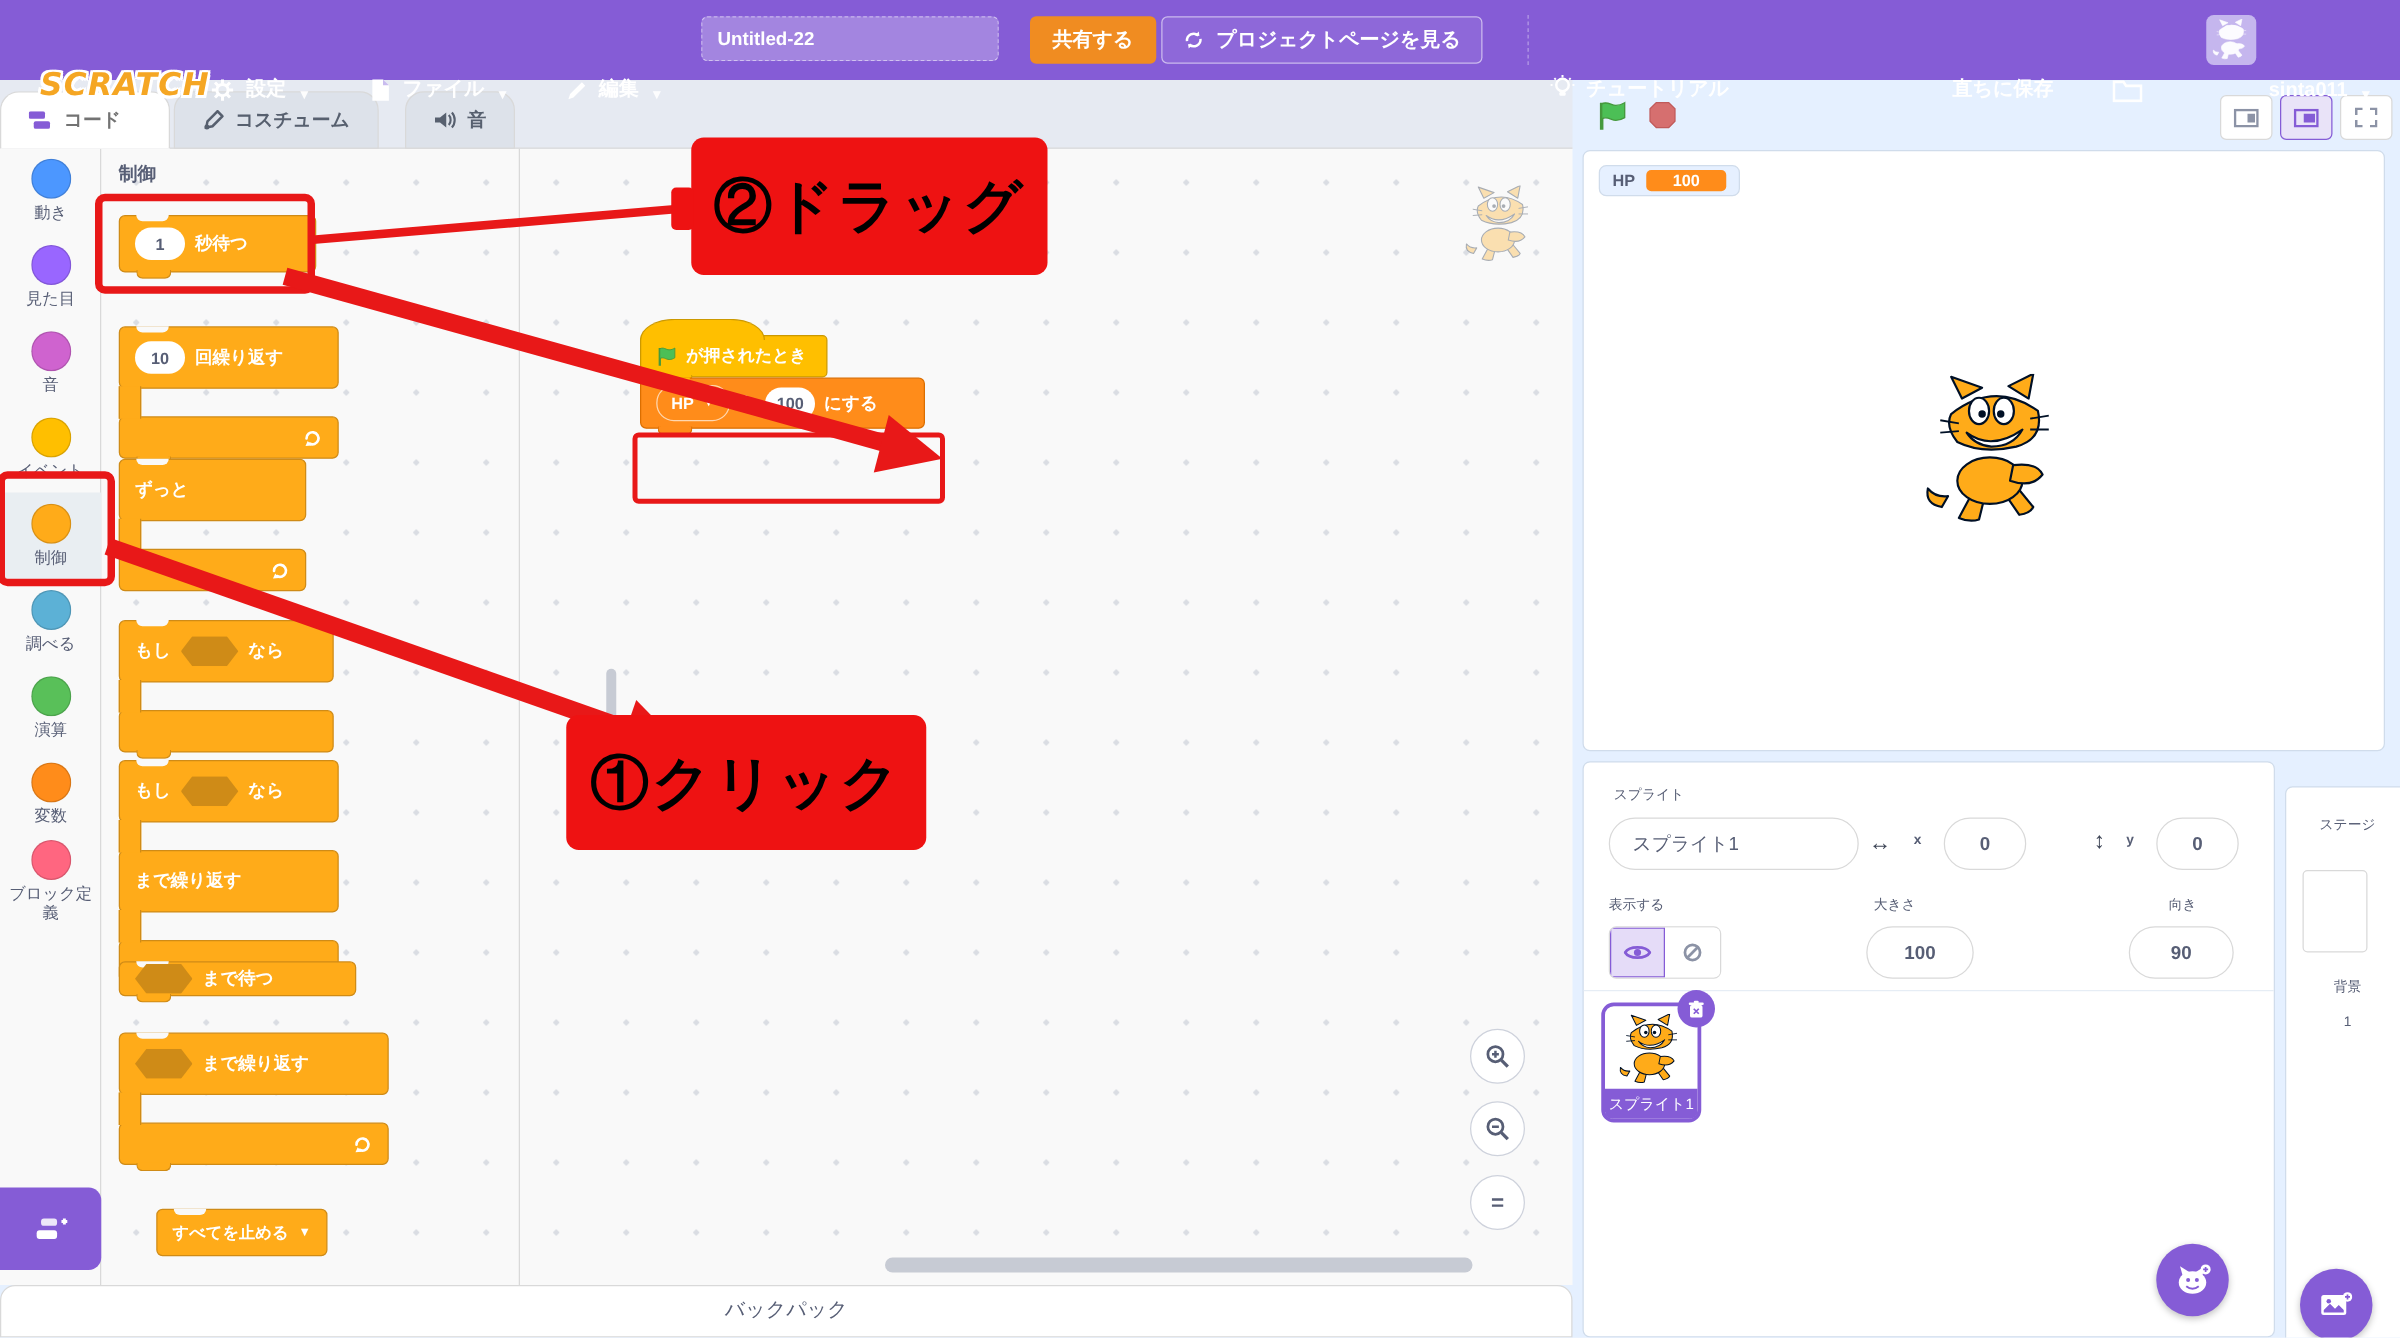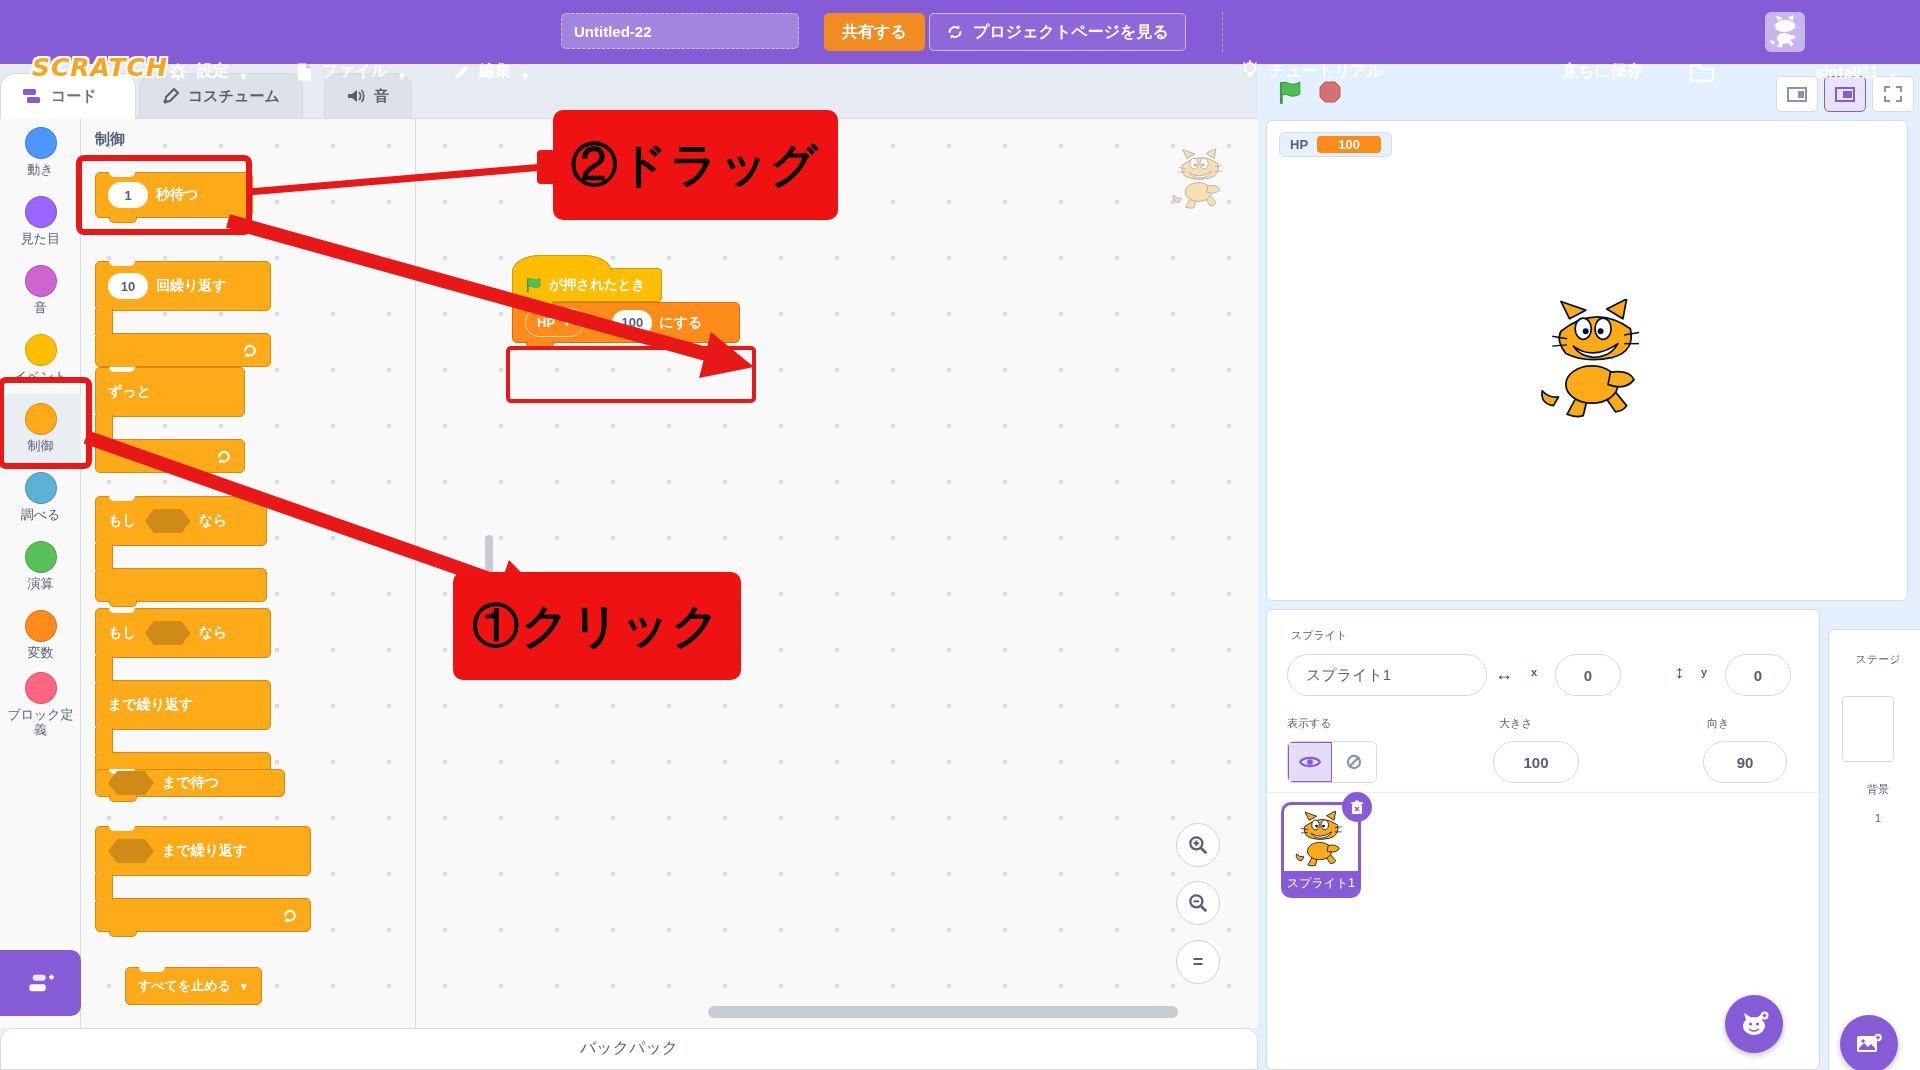--- a/index.html
+++ b/index.html
@@ -520,21 +520,21 @@
     </div>
     <div class="opt">
       <svg width="22" height="16" viewBox="0 0 20 14">
         <circle cx="10" cy="7" r="5.5" fill="none" stroke="#8C93A6" stroke-width="2"></circle>
         <line x1="5.5" y1="11.5" x2="14.5" y2="2.5" stroke="#8C93A6" stroke-width="2"></line>
       </svg>
     </div>
   </div>
   <span class="lbl" style="left:232px;top:106px">大きさ</span>
   <div class="pill" style="left:226px;top:131px;width:86px;height:42px">100</div>
-  <span class="lbl" style="left:440px;top:106px">向き</span>
+  <span class="lbl" style="left:468px;top:106px">向き</span>
   <div class="pill" style="left:436px;top:131px;width:84px;height:42px">90</div>
 
   <div id="info-divider"></div>
 
   <div id="sprite-card">
     <div id="trash-badge">
       <svg width="14" height="15" viewBox="0 0 14 15">
         <rect x="2" y="4" width="10" height="10" rx="1.5" fill="#fff"></rect>
         <rect x="1" y="2" width="12" height="2" rx="1" fill="#fff"></rect>
           <rect x="5" y="0.5" width="4" height="2" rx="1" fill="#fff"></rect>

